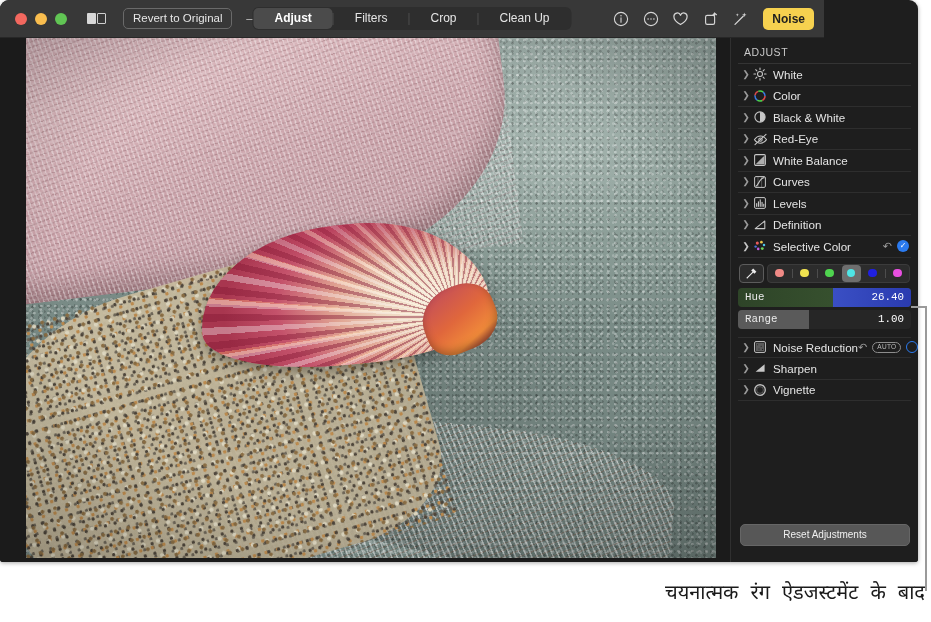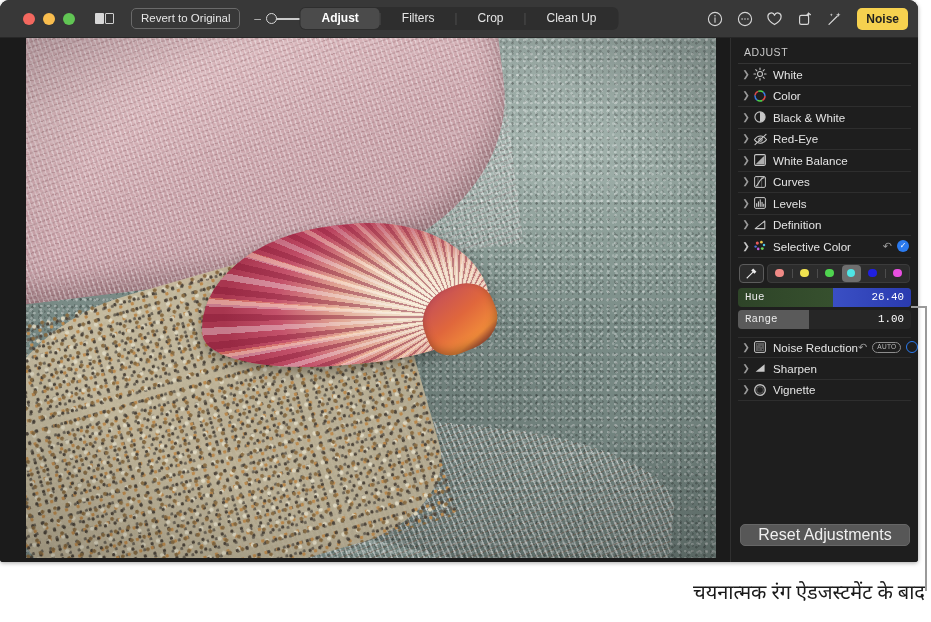--- a/index.html
+++ b/index.html
@@ -28,27 +28,26 @@
     background: #1e1e1e;
     border-radius: 9px 9px 3px 3px;
     overflow: hidden;
     box-shadow: 0 1px 4px rgba(0,0,0,0.35);
   }
 
   
   .toolbar {
     position: absolute;
     left: 0; top: 0;
-    width: 918px;
+    width: 824px;
     height: 38px;
     background: #383838;
     display: flex;
     align-items: center;
     border-bottom: 1px solid #272727;
-    padding-left: 8px;
   }
 
   .traffic {
     display: flex;
     align-items: center;
     gap: 8px;
     margin-left: 15px;
   }
   .tl { width: 12px; height: 12px; border-radius: 50%; display:block; }
   .tl.red    { background: #f3685f; }
@@ -502,21 +501,21 @@
   .reset-btn {
     position: absolute;
     left: 9px;
     bottom: 16px;
     width: 170px;
     height: 22px;
     background: #575757;
     border: 1px solid #666;
     border-radius: 5px;
     color: #f0f0f0;
-    font-size: 16px;
+    font-size: 10px;
     line-height: 20px;
     text-align: center;
   }
 
   
   .callout {
     position: absolute;
     pointer-events: none;
   }
   .co-v {
@@ -535,21 +534,21 @@
     height: 1.6px;
     background: #9a9a9a;
   }
 
   .caption {
     position: absolute;
     right: 6px;
     top: 578px;
     color: #1a1a1a;
     font-size: 20px;
-    font-family: Liberation Serif, serif;
+    font-family: Liberation Mono, monospace;
     white-space: nowrap;
     text-align: right;
   }
 </style>
 </head>
 <body>
 
 <div id="root">
 
   <div class="window">

